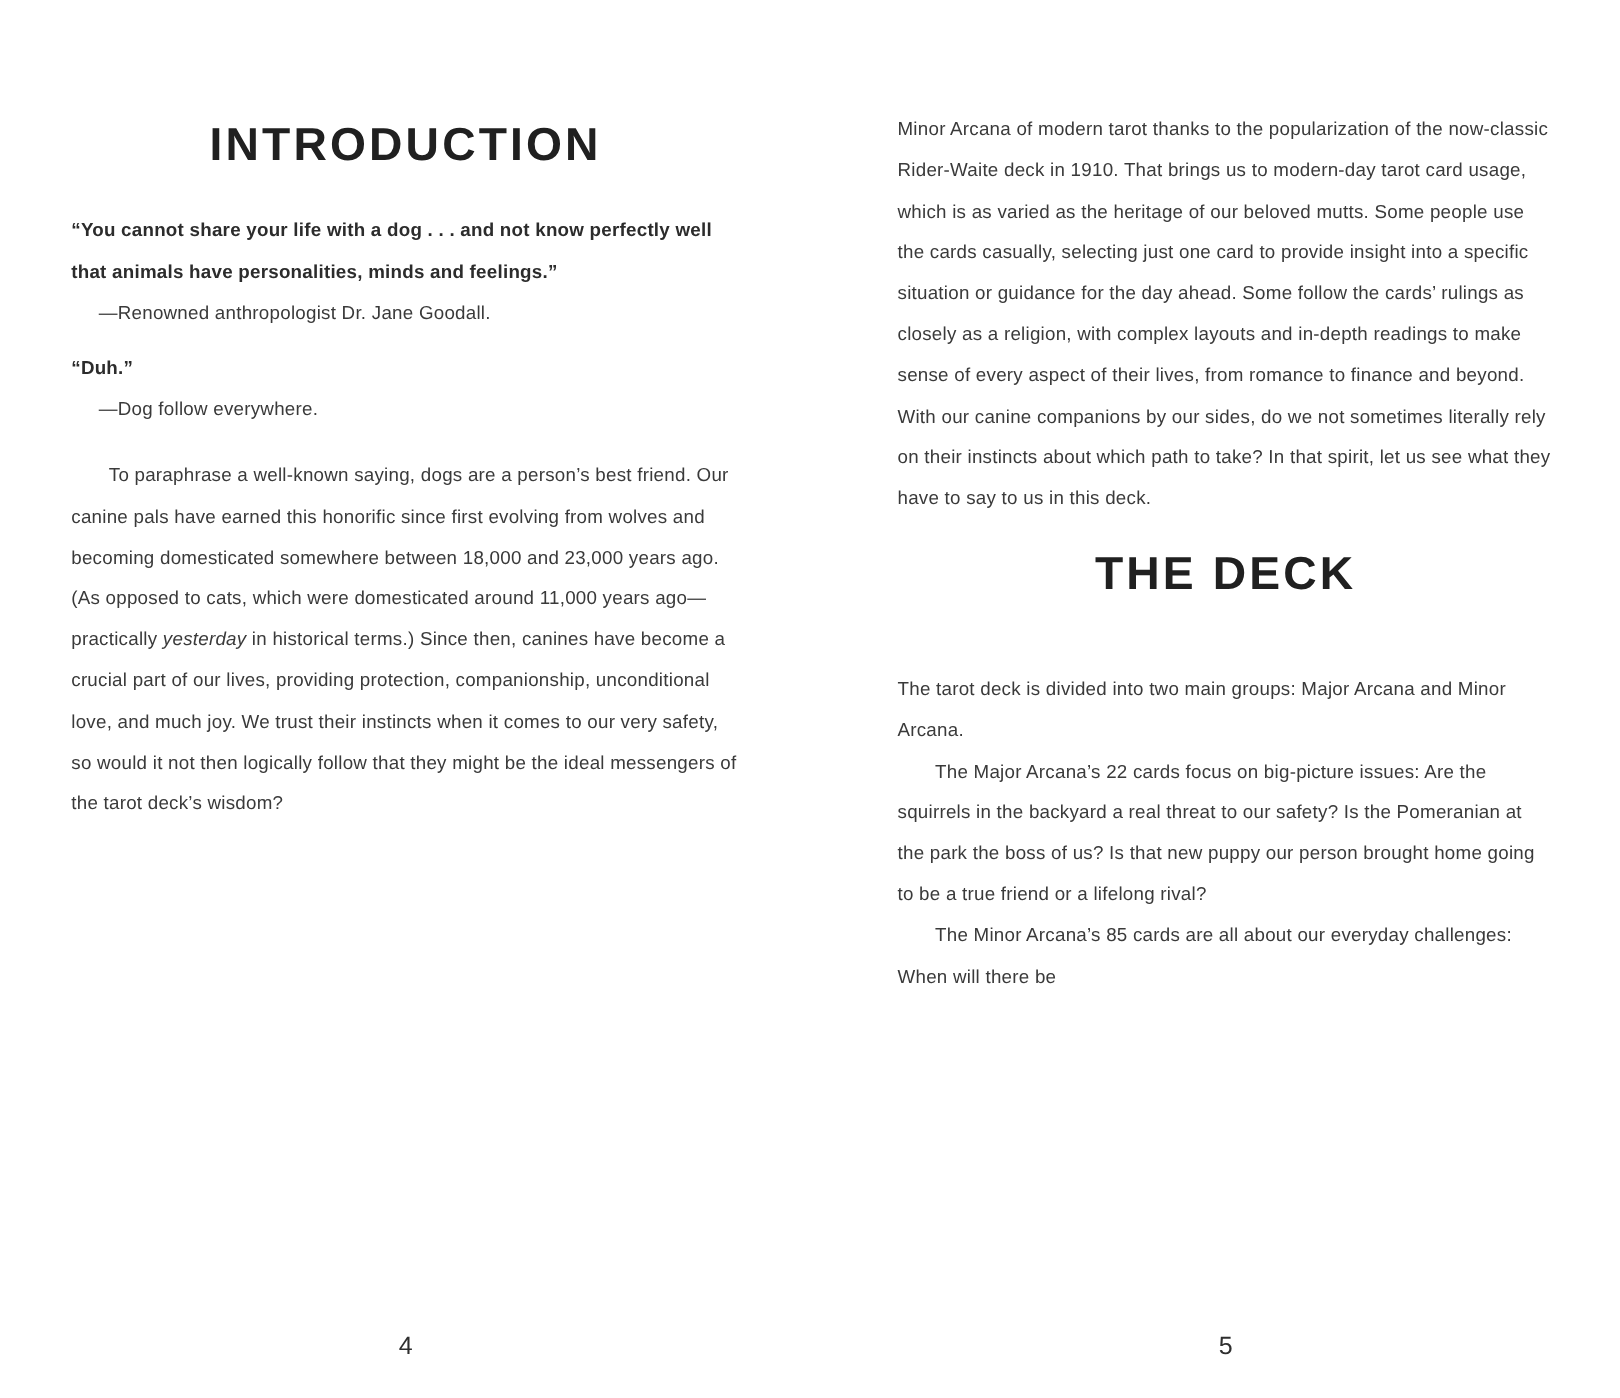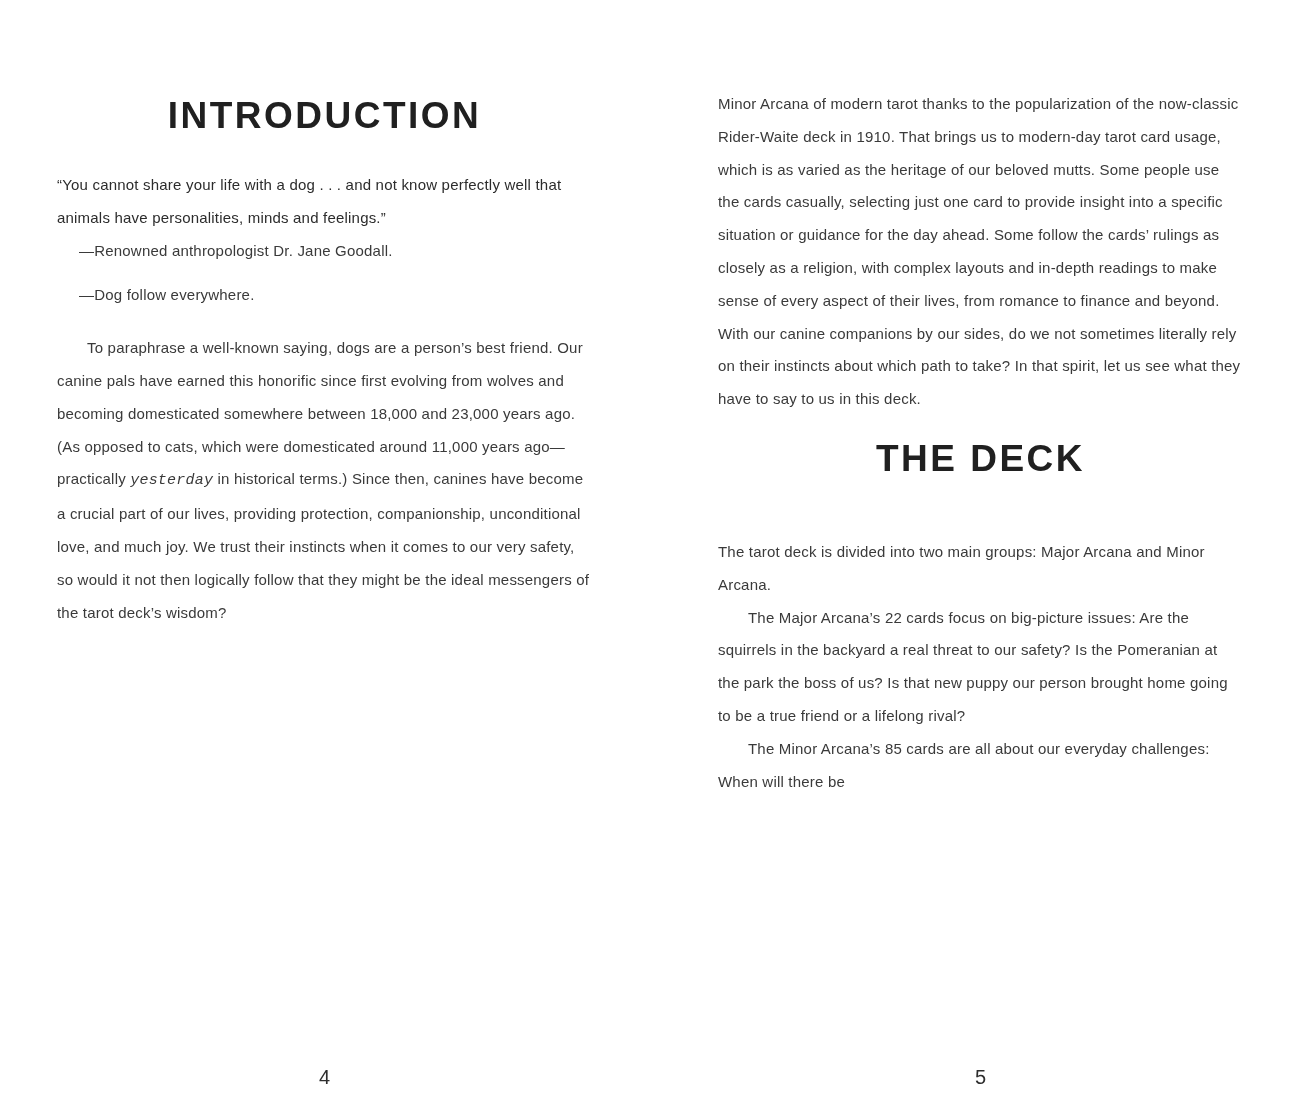--- a/index.html
+++ b/index.html
@@ -47,33 +47,33 @@
 
   p {
     margin: 0;
     font-size: 15px;
     line-height: 32.8px;
     letter-spacing: 0.2px;
     color: #3a3a3a;
     text-align: left;
   }
   p.bold-quote {
-    font-weight: 400;
+    font-weight: 700;
     color: #2c2c2c;
   }
   p.attribution {
     text-indent: 22px;
   }
   p.indent {
     text-indent: 30px;
   }
   .gap-sm { height: 12px; }
   .gap-md { height: 20px; }
 
-  em { font-style: italic; font-family: Liberation Mono, monospace; }
+  em { font-style: italic; }
 
   .page-number {
     position: absolute;
     left: 0;
     right: 0;
     top: 1066px;
     text-align: center;
     font-size: 20px;
     color: #2e2e2e;
   }
@@ -83,20 +83,21 @@
 
 <div class="page page-left">
   <div class="page-body">
     <h1 class="section-heading">INTRODUCTION</h1>
 
     <p class="bold-quote">“You cannot share your life with a dog . . . and not know perfectly well that animals have personalities, minds and feelings.”</p>
     <p class="attribution">—Renowned anthropologist Dr. Jane Goodall.</p>
 
     <div class="gap-sm"></div>
 
+    <p class="bold-quote">“Duh.”</p>
     <p class="attribution">—Dog follow everywhere.</p>
 
     <div class="gap-md"></div>
 
     <p class="indent"><span>To paraphrase a well-known saying, dogs are a person’s best friend. Our canine pals have earned this honorific since first evolving from wolves and becoming domesticated somewhere between 18,000 and 23,000 years ago. (As opposed to cats, which were domesticated around 11,000 years ago—practically </span><em>yesterday</em><span> in historical terms.) Since then, canines have become a crucial part of our lives, providing protection, companionship, unconditional love, and much joy. We trust their instincts when it comes to our very safety, so would it not then logically follow that they might be the ideal messengers of the tarot deck’s wisdom?</span></p>
 
   </div>
 
   <div class="page-number">4</div>
 </div>

